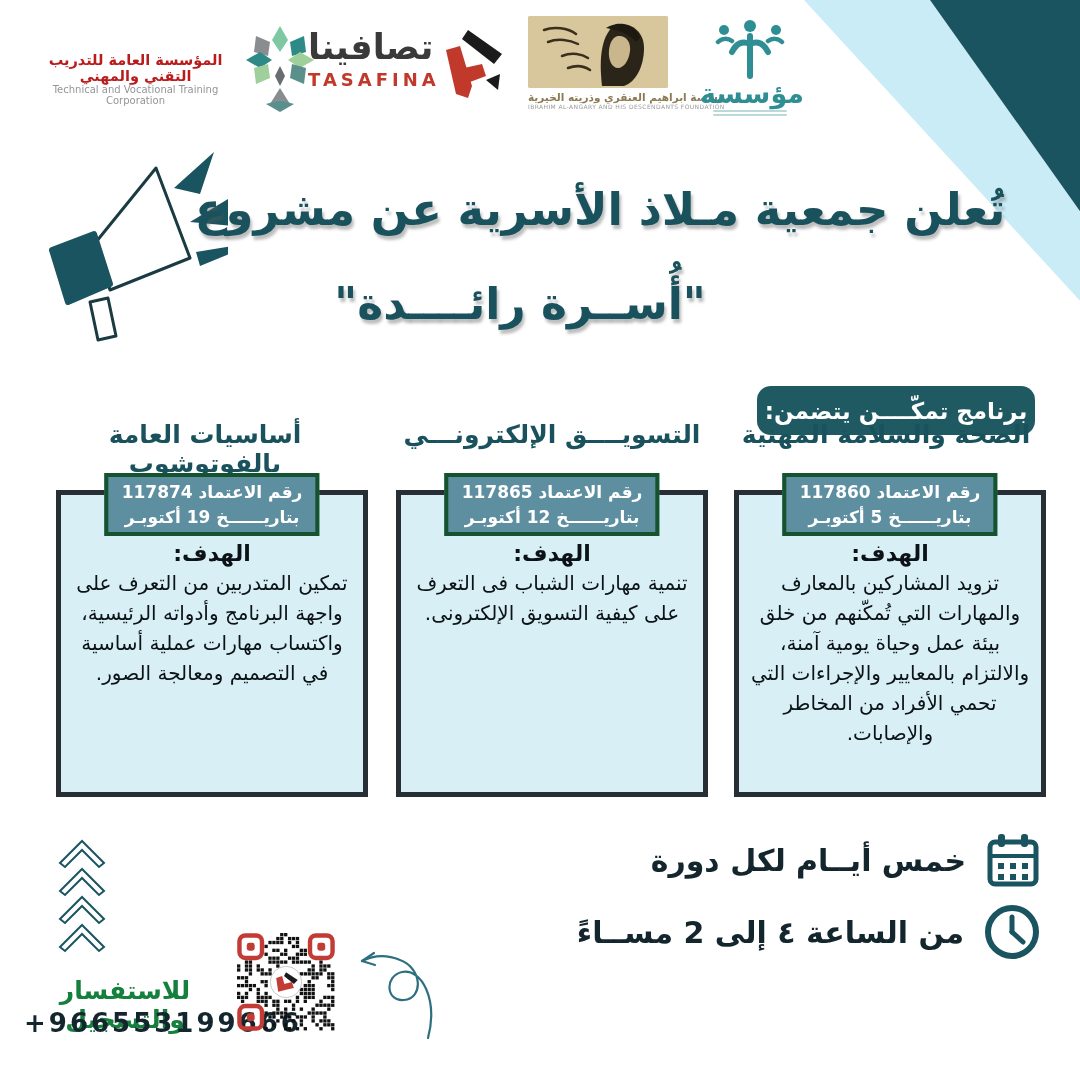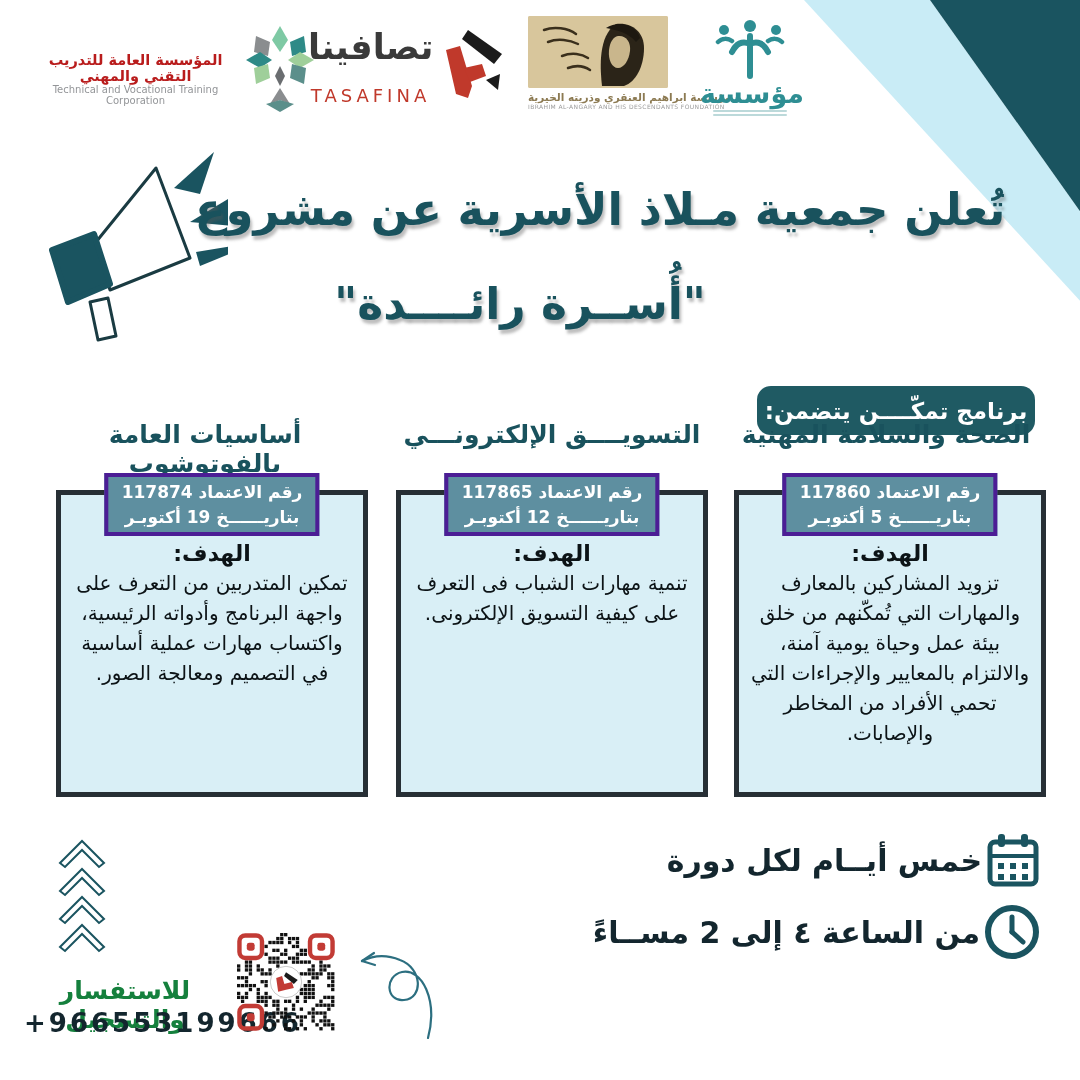--- a/index.html
+++ b/index.html
@@ -15,21 +15,21 @@
     clip-path:polygon(50% 0, 100% 0, 100% 66%); }
 
   
   .logo-band { position:absolute; top:0; left:0; width:100%; height:140px; direction:ltr; }
   .tvtc-text { position:absolute; left:28px; top:52px; width:215px; text-align:center; }
   .tvtc-ar { font-size:14.5px; font-weight:bold; color:#b91c1c; }
   .tvtc-en { font-size:10px; color:#939598; margin-top:0; }
   .tvtc-flower { position:absolute; left:244px; top:20px; }
   .tasafina { position:absolute; left:308px; top:28px; width:125px; text-align:center; }
   .tasafina-ar { font-size:35px; font-weight:bold; color:#3a3a3a; line-height:1.1; }
-  .tasafina-en { font-size:18px; font-weight:normal; color:#c0392b; letter-spacing:4px; margin-top:18px; }
+  .tasafina-en { font-size:18px; font-weight:bold; color:#c0392b; letter-spacing:4px; margin-top:2px; }
   .tasafina-icon { position:absolute; left:438px; top:24px; }
   .angary { position:absolute; left:528px; top:16px; width:140px; text-align:center; }
   .angary-box { width:140px; height:72px; background:#d8c69c; border-radius:2px; position:relative; overflow:hidden; }
   .angary-ar { font-size:10.5px; font-weight:bold; color:#8c7a52; margin-top:3px; white-space:nowrap; }
   .angary-en { font-size:6px; color:#9a9a9a; letter-spacing:.4px; white-space:nowrap; }
   .malath { position:absolute; left:700px; top:18px; width:100px; text-align:center; }
   .malath-word { font-size:27px; font-weight:bold; color:#2e8e93; line-height:1; margin-top:-4px; }
   .malath-sub { margin:3px auto 0; width:74px; }
   .malath-sub i { display:block; height:2px; background:#bcd9da; margin-top:2px; border-radius:1px; }
 
@@ -52,28 +52,28 @@
   .header-middle { right:368px; width:320px; }
   .header-left { right:700px; width:350px; }
 
   
   .card { position:absolute; top:490px; width:312px; height:307px;
     background:#d9eff6; border:5px solid #272f35; }
   .card-right { right:34px; }
   .card-middle { right:372px; }
   .card-left { right:712px; }
   .acc-badge { position:absolute; top:-22px; right:50%; transform:translateX(50%);
-    background:#5e8fa0; border:4px solid #4c1d95; color:#fff; font-size:17px; font-weight:bold;
+    background:#5e8fa0; border:4px solid #14532d; color:#fff; font-size:17px; font-weight:bold;
     text-align:center; line-height:1.45; padding:3px 13px; white-space:nowrap; }
   .goal-label { margin-top:46px; text-align:center; font-size:22px; font-weight:bold; color:#0c1316; }
   .goal-text { font-size:20px; font-weight:normal; color:#0c1316; text-align:center;
     line-height:1.5; padding:2px 10px 0; }
 
   
-  .info-row { position:absolute; right:40px; display:flex; align-items:center; gap:4px; }
+  .info-row { position:absolute; right:40px; display:flex; align-items:center; gap:20px; }
   .info-days { top:832px; }
   .info-time { top:904px; }
   .info-label { font-size:30px; font-weight:bold; color:#13262e; white-space:nowrap; }
 
   
   .chevrons { position:absolute; left:55px; top:833px; width:54px; }
   .chevrons svg { display:block; margin-bottom:-8px; }
   .contact-label { position:absolute; left:32px; top:976px; width:186px; text-align:center;
     font-size:25px; font-weight:bold; color:#15803d; }
   .contact-phone { position:absolute; left:24px; top:1008px; width:200px; text-align:center;

